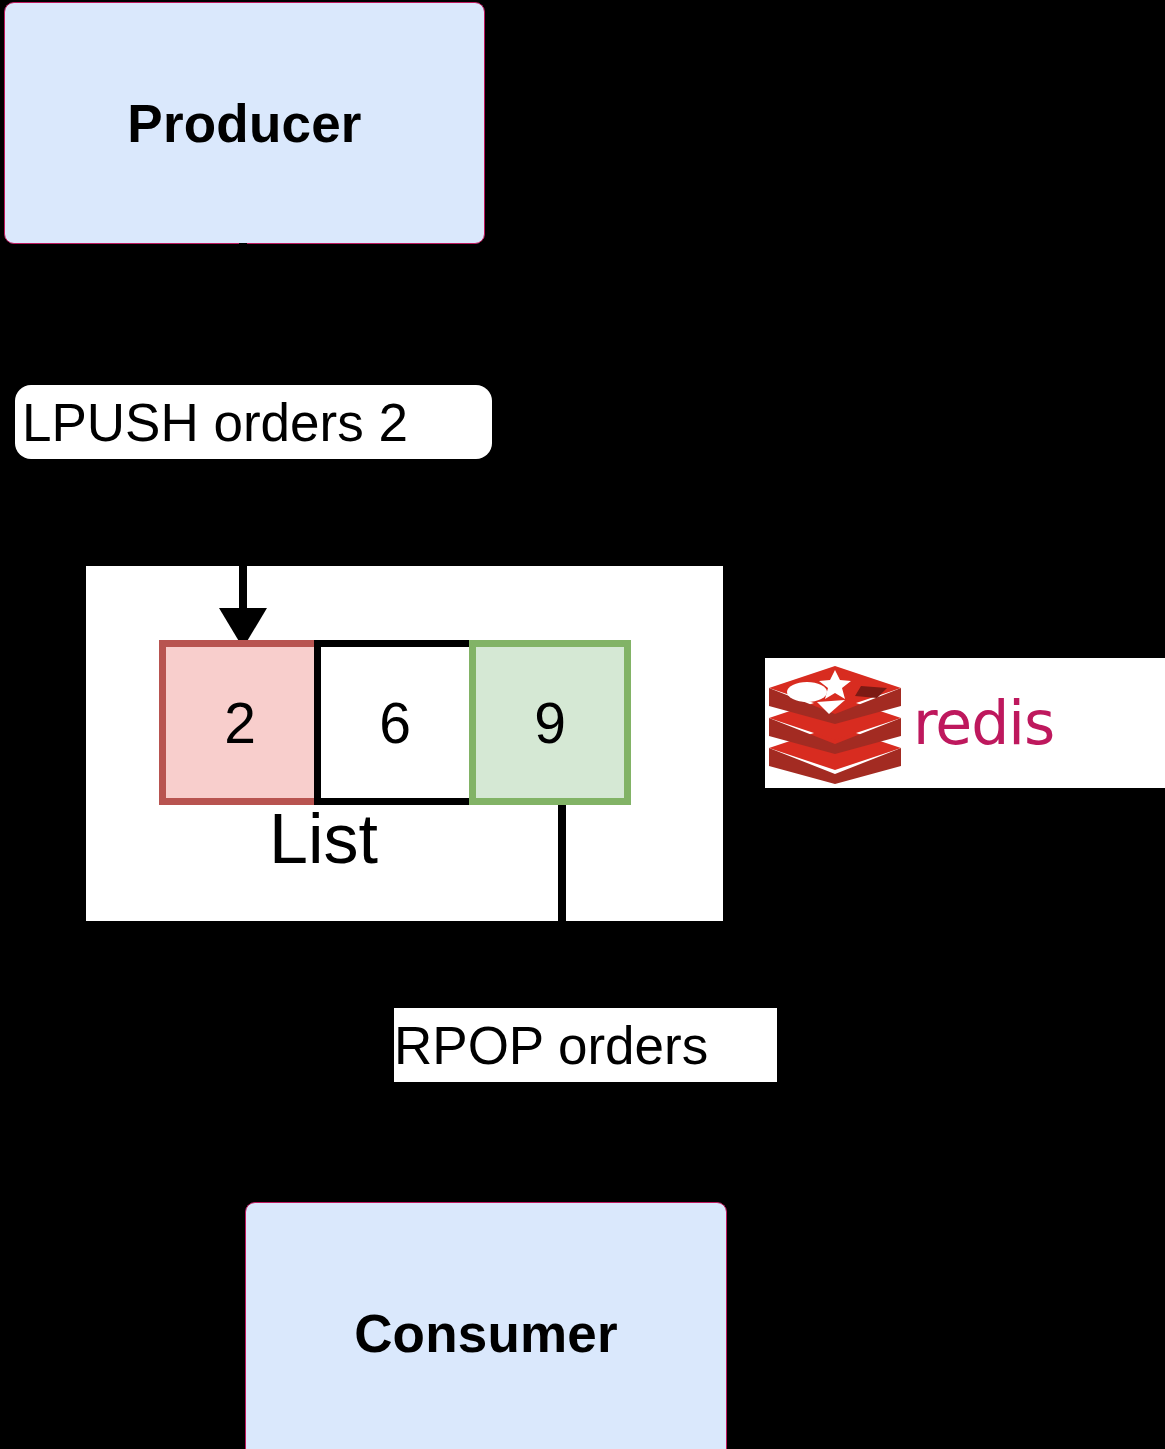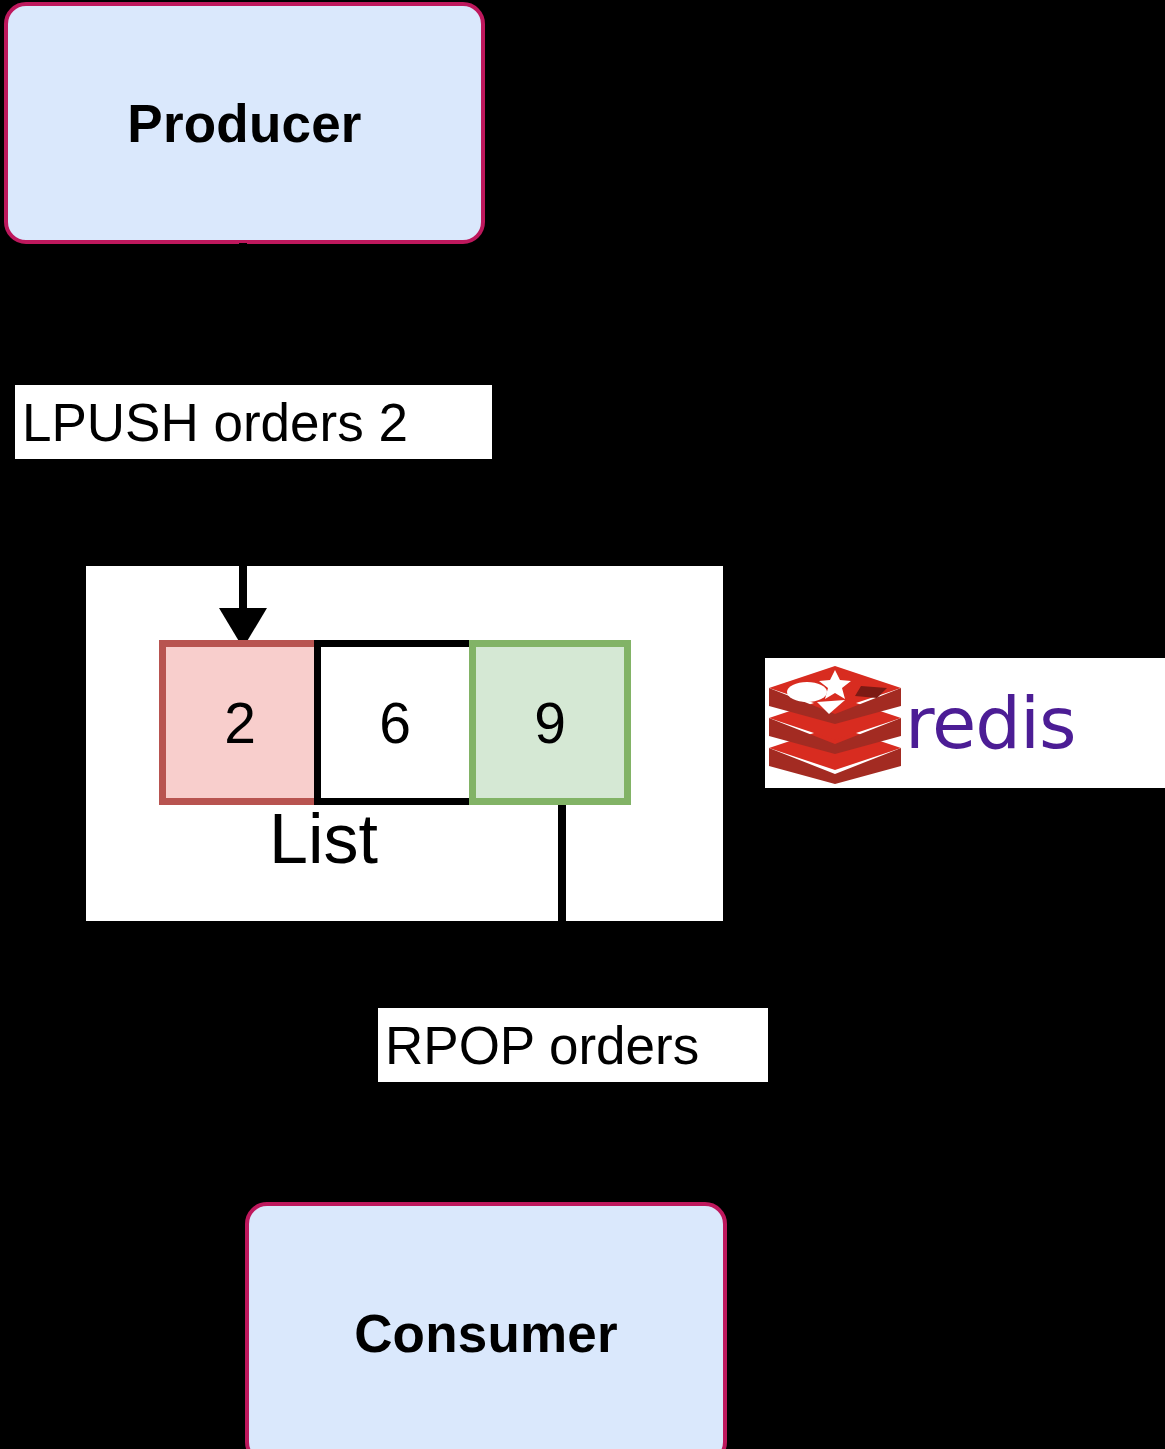--- a/index.html
+++ b/index.html
@@ -15,22 +15,22 @@
     background: #000000;
     overflow: hidden;
     font-family: "Liberation Sans", "DejaVu Sans", sans-serif;
   }
 
   
   .proc-box {
     position: absolute;
     box-sizing: border-box;
     background: #dae8fc;
-    border: 4px solid #be185d;
-    border-radius: 22px;
+    border: 1px solid #be185d;
+    border-radius: 10px;
     display: flex;
     align-items: center;
     justify-content: center;
   }
   .proc-label {
     font-size: 53px;
     font-weight: bold;
     color: #000000;
     letter-spacing: 0.2px;
     white-space: nowrap;
@@ -43,22 +43,22 @@
     position: absolute;
     background: #ffffff;
     color: #000000;
     font-size: 53px;
     line-height: 1.0;
     display: flex;
     align-items: center;
     white-space: nowrap;
     padding: 0;
   }
-  #lpush-label { left: 15px;  top: 385px;  width: 470px; height: 74px; justify-content: flex-start; padding-left: 7px; }
-  #rpop-label  { left: 378px; top: 1008px; width: 383px; height: 74px; justify-content: flex-start; padding-left: 7px; }
+  #lpush-label { left: 15px;  top: 385px;  width: 470px; height: 74px; justify-content: flex-start; padding-left: 7px; border-radius: 16px; }
+  #rpop-label  { left: 394px; top: 1008px; width: 383px; height: 74px; justify-content: flex-start; padding-left: 0; }
 
   
   #list-container {
     position: absolute;
     left: 86px;
     top: 566px;
     width: 637px;
     height: 355px;
     background: #ffffff;
   }
@@ -143,24 +143,25 @@
     top: 658px;
     width: 400px;
     height: 130px;
     background: #ffffff;
     display: flex;
     align-items: center;
     overflow: hidden;
   }
   #redis-logo svg { display: block; }
   #redis-wordmark {
-    font-size: 72px;
-    color: #4c1d95;
+    font-size: 60px;
+    color: #be185d;
     font-family: "DejaVu Sans", "Liberation Sans", sans-serif;
     line-height: 1;
+    margin-left: 8px;
     letter-spacing: -1px;
   }
 </style>
 </head>
 <body>
 
 <div id="canvas">
 
   <div class="proc-box" id="producer-box">
     <span class="proc-label">Producer</span>

